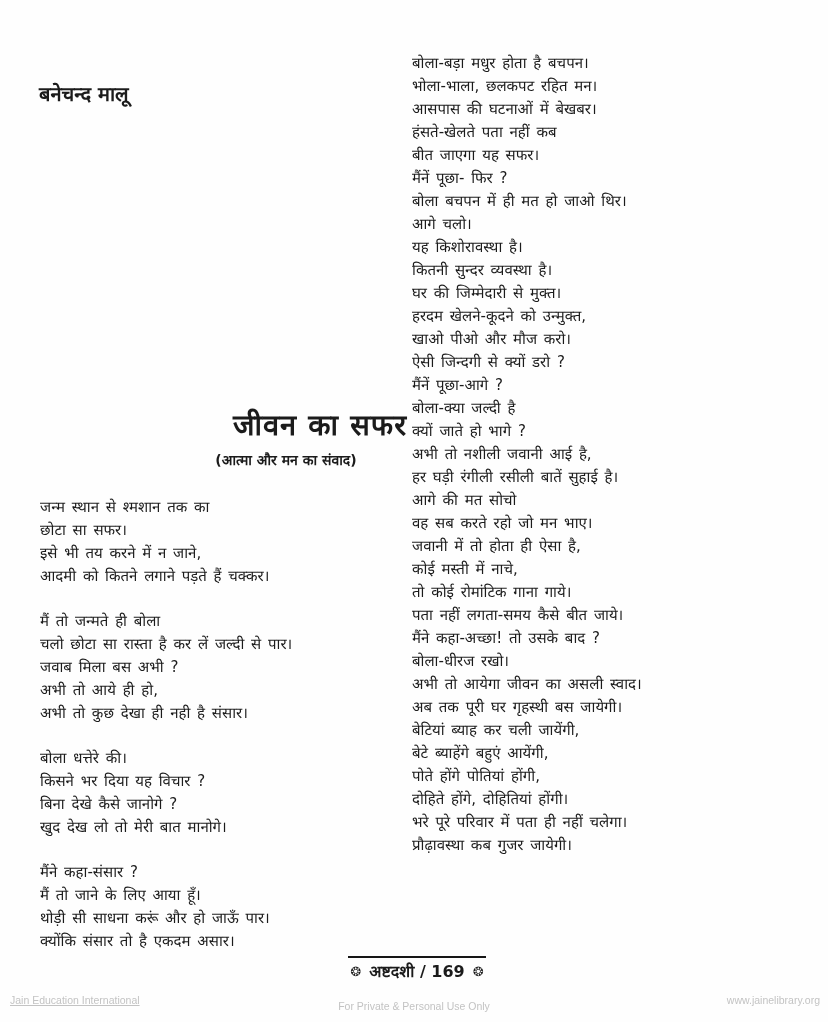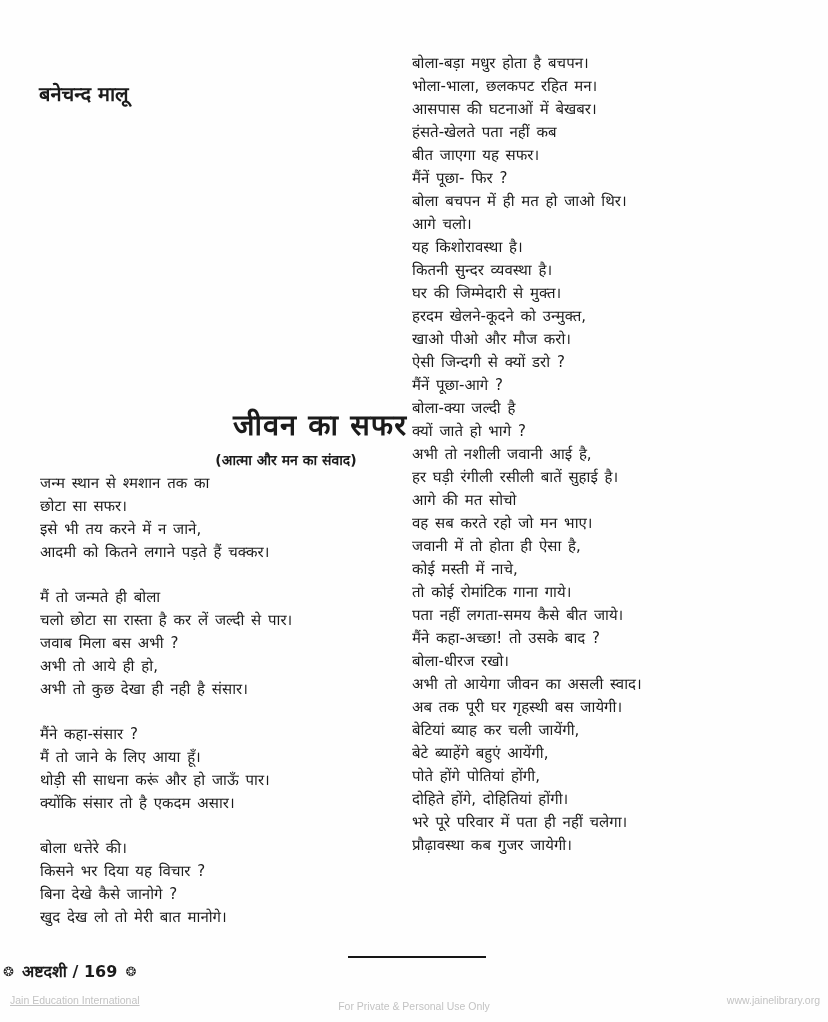--- a/index.html
+++ b/index.html
@@ -27,26 +27,27 @@
     transform:translateX(-50%);
     font-size:14px; font-weight:bold;
     white-space:nowrap;
   }
   .column {
     position:absolute;
     font-size:15px; line-height:23px;
     word-spacing:2px;
     white-space:nowrap;
   }
-  .left-col  { left:40px;  top:472px; width:372px; }
+  .left-col  { left:40px;  top:496px; width:372px; }
   .right-col { left:412px; top:52px;  width:400px; }
   .left-col .stanza  + .stanza { margin-top:22px; }
   .right-col .stanza + .stanza { }
   .page-footer {
     position:absolute; left:0; right:0; top:956px;
+    text-align:center;
   }
   .footer-rule {
     width:138px; height:0;
     margin:0 auto;
     border-top:2px solid #161616;
     position:relative; left:3px;
   }
   .footer-line {
     margin-top:2px;
     font-size:16px; font-weight:bold;
@@ -83,30 +84,30 @@
         <div class="line">आदमी को कितने लगाने पड़ते हैं चक्कर।</div>
       </div>
       <div class="stanza">
         <div class="line">मैं तो जन्मते ही बोला</div>
         <div class="line">चलो छोटा सा रास्ता है कर लें जल्दी से पार।</div>
         <div class="line">जवाब मिला बस अभी ?</div>
         <div class="line">अभी तो आये ही हो,</div>
         <div class="line">अभी तो कुछ देखा ही नही है संसार।</div>
       </div>
       <div class="stanza">
+        <div class="line">बोला धत्तेरे की।</div>
+        <div class="line">किसने भर दिया यह विचार ?</div>
+        <div class="line">बिना देखे कैसे जानोगे ?</div>
+        <div class="line">खुद देख लो तो मेरी बात मानोगे।</div>
+      </div>
+      <div class="stanza">
         <div class="line">मैंने कहा-संसार ?</div>
         <div class="line">मैं तो जाने के लिए आया हूँ।</div>
         <div class="line">थोड़ी सी साधना करूं और हो जाऊँ पार।</div>
         <div class="line">क्योंकि संसार तो है एकदम असार।</div>
-      </div>
-      <div class="stanza">
-        <div class="line">बोला धत्तेरे की।</div>
-        <div class="line">किसने भर दिया यह विचार ?</div>
-        <div class="line">बिना देखे कैसे जानोगे ?</div>
-        <div class="line">खुद देख लो तो मेरी बात मानोगे।</div>
       </div>
     </div>
 
   <div class="column right-col">
       <div class="stanza">
         <div class="line">बोला-बड़ा मधुर होता है बचपन।</div>
         <div class="line">भोला-भाला, छलकपट रहित मन।</div>
         <div class="line">आसपास की घटनाओं में बेखबर।</div>
         <div class="line">हंसते-खेलते पता नहीं कब</div>
         <div class="line">बीत जाएगा यह सफर।</div>

